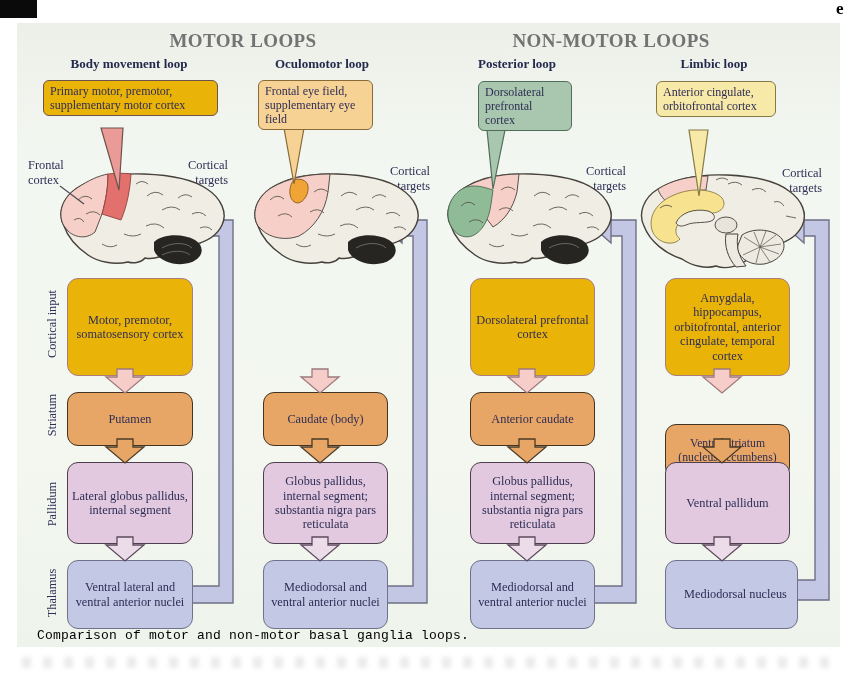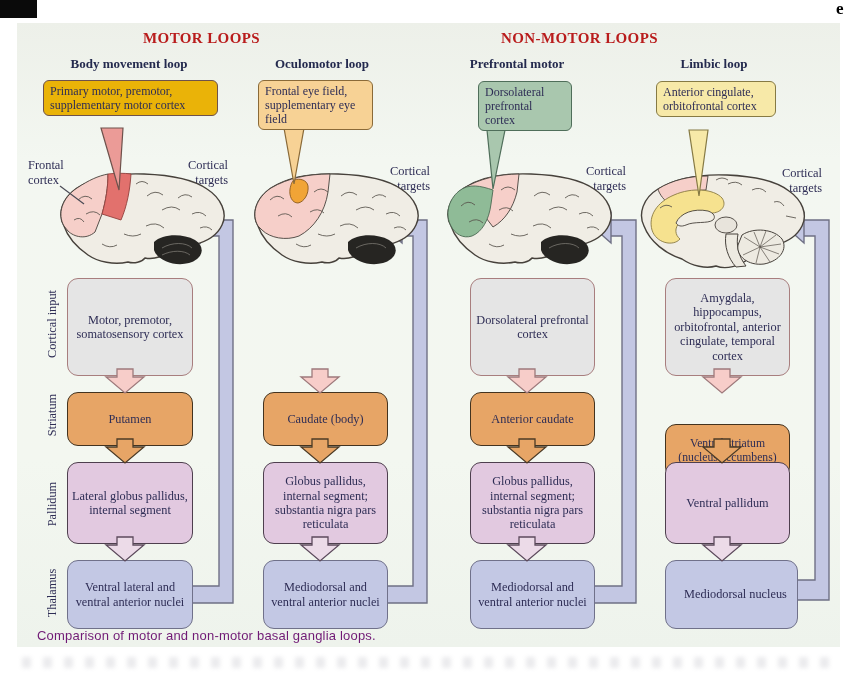--- a/index.html
+++ b/index.html
@@ -4,40 +4,40 @@
 <style>
   html,body{margin:0;padding:0;background:#ffffff;}
   .stage{position:relative;width:848px;height:674px;background:#ffffff;overflow:hidden;
          font-family:"Liberation Serif","DejaVu Serif",serif;color:#2e2d55;}
   .abs{position:absolute;}
   .panel{left:17px;top:23px;width:823px;height:624px;
          background:linear-gradient(180deg,#edf0e9 0%,#f3f7f1 22%,#f3f7f0 70%,#eef3ec 100%);}
   .corner-black{left:0;top:0;width:37px;height:18px;background:#0a0a0a;}
   .corner-e{right:-3px;top:0px;width:15px;height:20px;overflow:hidden;color:#000;
             font-weight:bold;font-size:17px;line-height:18px;}
-  .hdr{font-weight:bold;font-size:15px;letter-spacing:.4px;text-align:left;color:#b91c1c;}
+  .hdr{font-weight:bold;font-size:19px;letter-spacing:.4px;text-align:center;color:#737373;}
   .coltitle{font-weight:bold;font-size:13px;text-align:center;color:#242a4e;}
   .callout{border-radius:6px;padding:3px 6px;font-size:12px;line-height:1.18;z-index:6;}
   .co1{background:#eab308;border:1.4px solid #6e524c;}
   .co2{background:#f7d295;border:1.4px solid #8a6a38;}
   .co3{background:#a9c7ae;border:1.4px solid #4f6e5a;}
   .co4{background:#f7e9a8;border:1.4px solid #867a44;}
   .fb{border-radius:11px;padding:2px 4px;font-size:12.3px;line-height:1.17;text-align:center;
       display:flex;align-items:center;justify-content:center;z-index:5;}
-  .fb-input{background:#e5e5e5;border:1.3px solid #a87e7e;}
+  .fb-input{background:#eab308;border:1.3px solid #a87e7e;}
   .fb-striatum{background:#e7a566;border:1.5px solid #43331f;}
   .fb-pallidum{background:#e2c9e0;border:1.5px solid #4e3f4e;}
   .fb-thalamus{background:#c3c8e4;border:1.3px solid #70718a;}
   .fb-sm{font-size:11.7px;}
   .sidelabel{font-size:12.3px;text-align:center;transform:rotate(-90deg);transform-origin:center;
              height:16px;line-height:16px;color:#2e2d55;white-space:nowrap;}
   .anno{font-size:12.4px;line-height:1.2;color:#2e2d55;}
   .t-right{text-align:right;}
-  .caption{font-family:Liberation Sans, sans-serif;font-size:13px;
-           letter-spacing:.2px;color:#701a75;}
+  .caption{font-family:Liberation Mono, monospace;font-size:13px;
+           letter-spacing:.2px;color:#000000;}
   .ghost{left:22px;top:657px;width:812px;height:11px;opacity:.5;filter:blur(2px);
          background:repeating-linear-gradient(90deg,rgba(112,112,128,.28) 0 9px,rgba(112,112,128,0) 9px 21px);}
   svg{display:block;}
   .overlay{left:0;top:0;z-index:4;pointer-events:none;}
   .retarrow{z-index:2;}
   .brain{z-index:3;}
   .flowarrow{z-index:7;}
   .g{stroke:#57524b;stroke-width:1;fill:none;opacity:.85;}
 </style>
 </head>
@@ -47,21 +47,21 @@
 
   <div class="abs panel"></div>
   <div class="abs corner-black"></div>
   <div class="abs corner-e">e</div>
 
   <div class="abs hdr" style="left:143px;top:30px;width:200px;">MOTOR LOOPS</div>
   <div class="abs hdr" style="left:501px;top:30px;width:220px;">NON-MOTOR LOOPS</div>
 
   <div class="abs coltitle" style="left:29px;top:56px;width:200px;">Body movement loop</div>
   <div class="abs coltitle" style="left:222px;top:56px;width:200px;">Oculomotor loop</div>
-  <div class="abs coltitle" style="left:417px;top:56px;width:200px;">Prefrontal motor</div>
+  <div class="abs coltitle" style="left:417px;top:56px;width:200px;">Posterior loop</div>
   <div class="abs coltitle" style="left:614px;top:56px;width:200px;">Limbic loop</div>
 
   <svg class="abs retarrow" style="left:0;top:0;" width="848" height="674">
     <polygon points="199,220 233,220 233,603 183,603 183,586 219,586 219,236 199,236" fill="#c3c7e3" stroke="#6f7085" stroke-width="1.4"></polygon>
     <polygon points="200,213 200,243 183,228" fill="#c3c7e3" stroke="#6f7085" stroke-width="1.4"></polygon>
   </svg>
   <svg class="abs retarrow" style="left:0;top:0;" width="848" height="674">
     <polygon points="401,220 427,220 427,603 378,603 378,586 413,586 413,236 401,236" fill="#c3c7e3" stroke="#6f7085" stroke-width="1.4"></polygon>
     <polygon points="402,213 402,243 385,228" fill="#c3c7e3" stroke="#6f7085" stroke-width="1.4"></polygon>
   </svg>

